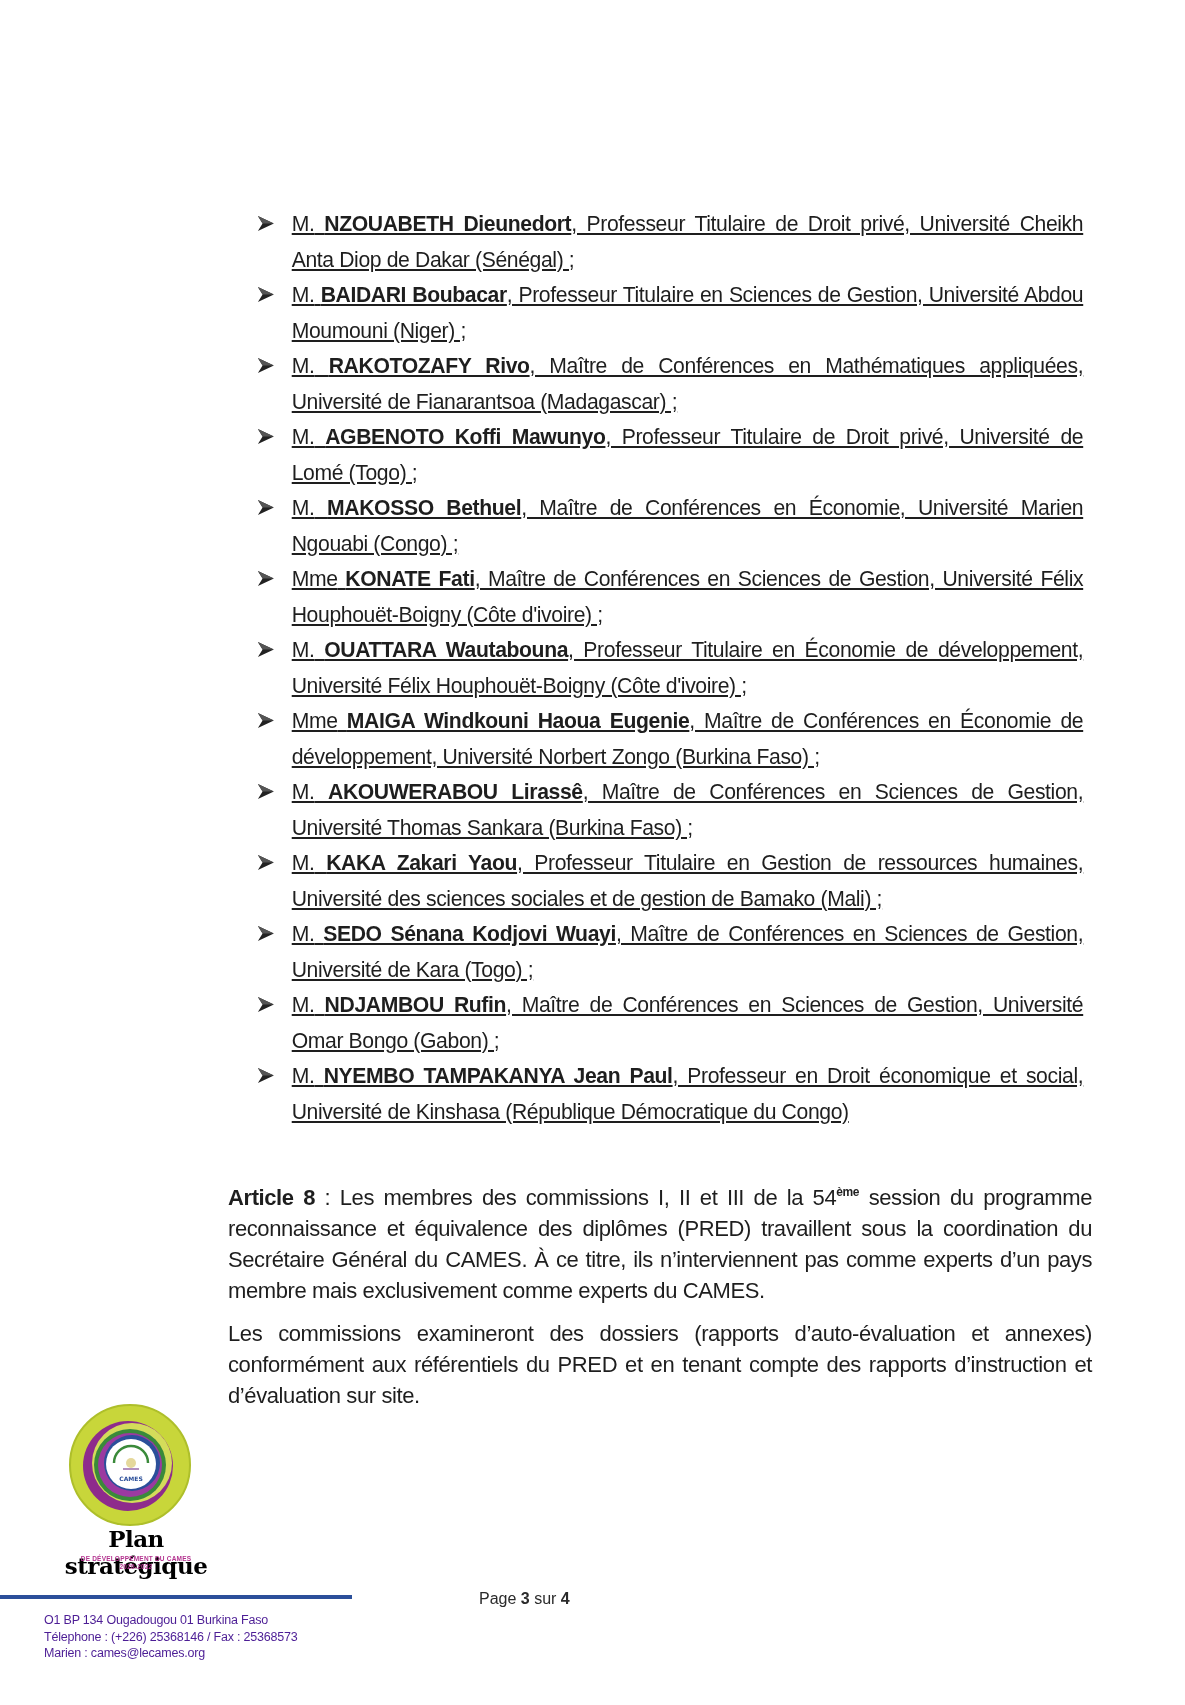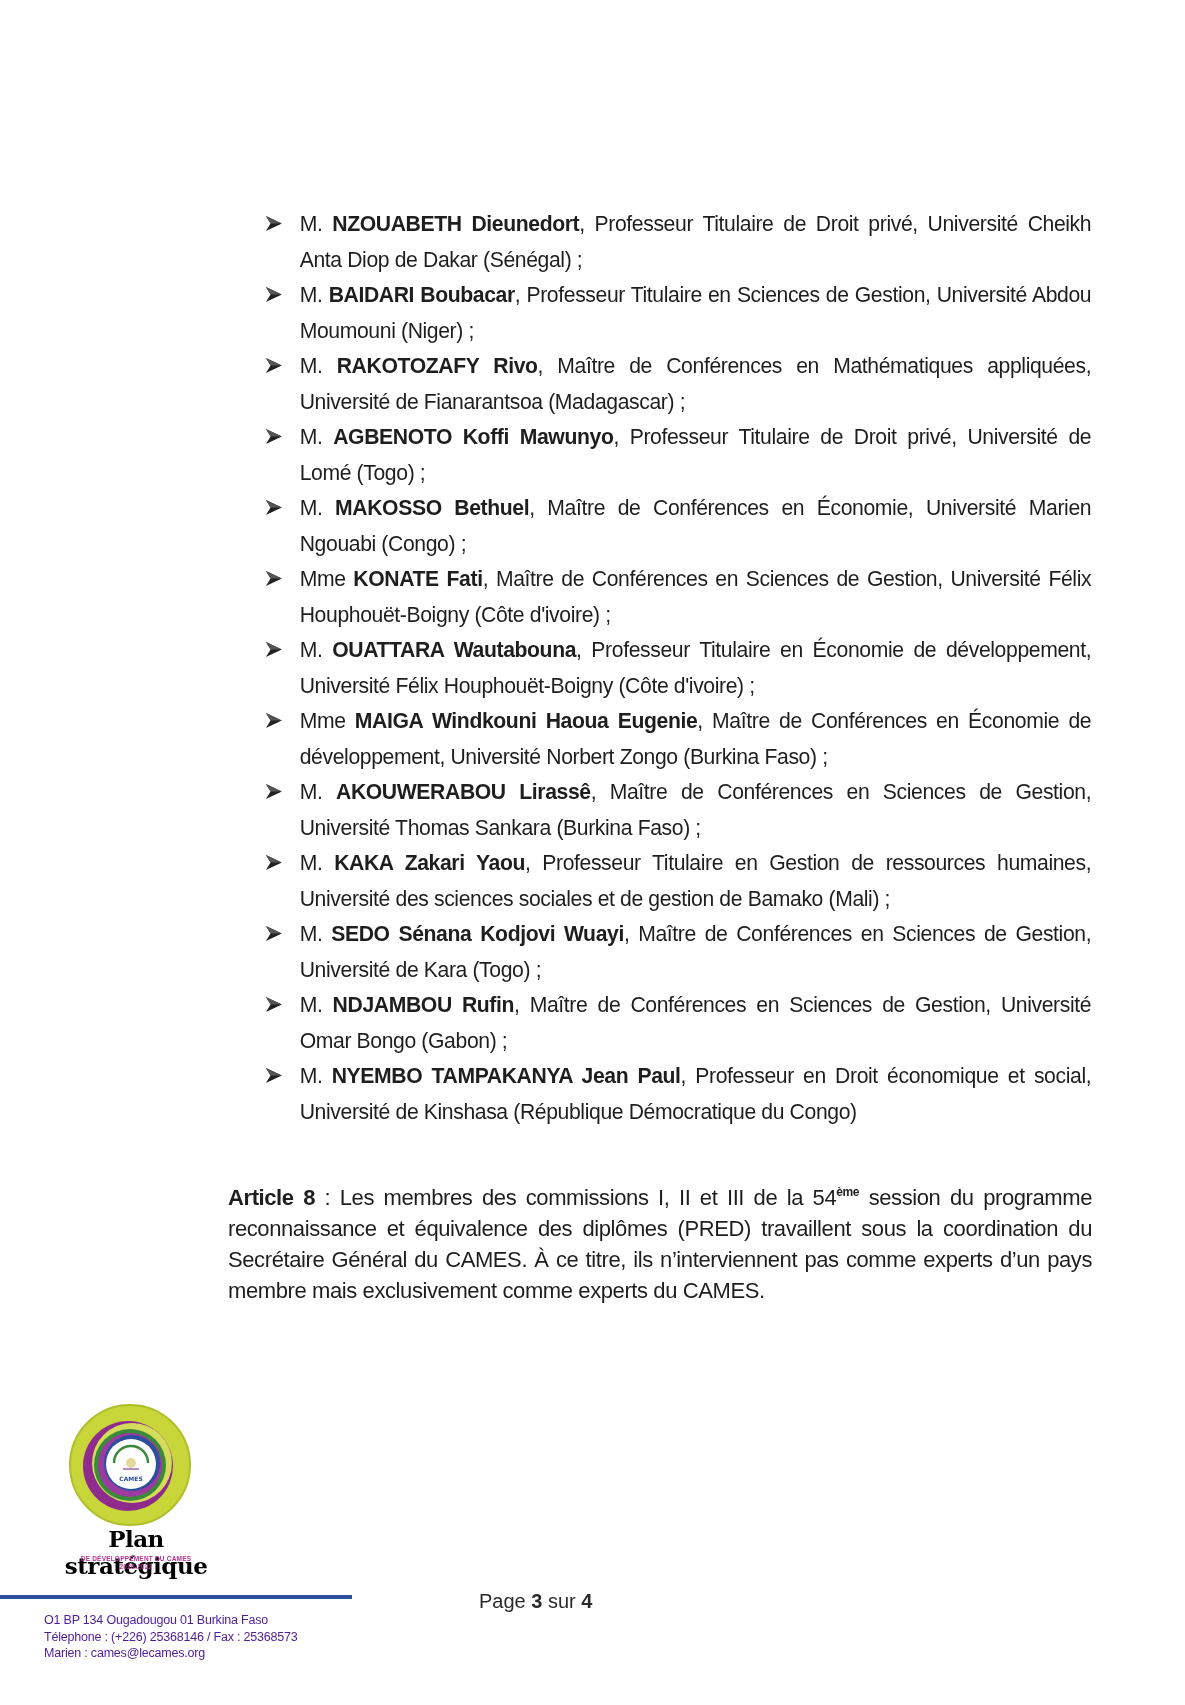--- a/index.html
+++ b/index.html
@@ -1,35 +1,35 @@
 <!DOCTYPE html>
 <html><head>
 <meta charset="utf-8">
 <style>
   html, body { margin: 0; padding: 0; background: #ffffff; }
   body {
     width: 1185px; height: 1705px; position: relative; overflow: hidden;
     font-family: "Liberation Sans", sans-serif; color: #1e1e1e;
   }
-  .list { position: absolute; left: 264px; top: 206px; width: 830px; margin: 0; padding: 0; list-style: none; }
+  .list { position: absolute; left: 256px; top: 206px; width: 830px; margin: 0; padding: 0; list-style: none; text-decoration: underline; }
   .item { position: relative; padding-left: 38px; font-size: 22.5px; line-height: 35.5px; text-align: justify; letter-spacing: -0.4px; transform: scaleX(0.94); transform-origin: left top; width: 842px; }
   .arrow { position: absolute; left: 2px; top: 0; width: 22px; height: 35px; }
   .arrow svg { position: absolute; top: 10px; left: 0; }
   .name { font-weight: bold; }
   .article { position: absolute; left: 228px; top: 1182px; width: 864px; font-size: 22px; line-height: 31px; text-align: justify; letter-spacing: -0.4px; }
   .article p { margin: 0 0 12px 0; }
   .article sup { font-size: 12px; vertical-align: 9px; line-height: 0; font-weight: bold; }
   .art-label { font-weight: bold; }
   .logo { position: absolute; left: 40px; top: 1403px; width: 190px; height: 160px; }
   .logo-circle { position: absolute; left: 28px; top: 0; width: 124px; height: 124px; }
   .logo-text { position: absolute; left: 6px; top: 122px; width: 180px; text-align: center; font-family: "DejaVu Serif", serif; font-weight: bold; font-size: 23px; color: #000000; letter-spacing: -0.5px; }
   .logo-sub { position: absolute; left: 6px; top: 152px; width: 180px; text-align: center; font-size: 6.5px; font-weight: bold; color: #b3338f; line-height: 8px; letter-spacing: 0.2px; }
   .footer-line { position: absolute; left: 0; top: 1595px; width: 352px; height: 4px; background: #2b4f9a; }
   .address { position: absolute; left: 44px; top: 1612px; font-size: 12.5px; line-height: 16.5px; color: #4c1d95; letter-spacing: -0.2px; }
-  .page-num { position: absolute; left: 479px; top: 1590px; font-size: 20px; color: #2a2a2a; }
+  .page-num { position: absolute; left: 479px; top: 1590px; font-size: 16px; color: #2a2a2a; }
   .page-num b { font-weight: bold; }
 </style>
 </head>
 <body>
 
 <ul class="list">
 
   <li class="item"><span class="arrow">
         <svg width="17" height="15" viewBox="0 0 17 15">
           <path d="M0 0 L17 7.5 L0 15 L5 7.5 Z" fill="#222"></path>
@@ -107,20 +107,21 @@
           <path d="M0 0 L17 7.5 L0 15 L5 7.5 Z" fill="#222"></path>
           <path d="M0 0 L17 7.5 L5 7.5 Z" fill="#555"></path>
         </svg>
       </span><span>M.</span> <span class="name">NYEMBO TAMPAKANYA Jean Paul</span><span>, Professeur en Droit économique et social, Université de Kinshasa (République Démocratique du Congo)</span></li>
 </ul>
 
 <div class="article">
   <p>
     <span class="art-label">Article 8</span><span> : Les membres des commissions I, II et III de la 54</span><sup>ème</sup><span> session du programme reconnaissance et équivalence des diplômes (PRED) travaillent sous la coordination du Secrétaire Général du CAMES. À ce titre, ils n’interviennent pas comme experts d’un pays membre mais exclusivement comme experts du CAMES.</span>
   </p>
+  <p>Les commissions examineront des dossiers (rapports d’auto-évaluation et annexes) conformément aux référentiels du PRED et en tenant compte des rapports d’instruction et d’évaluation sur site.</p>
 </div>
 
 <div class="logo">
   <svg class="logo-circle" viewBox="0 0 124 124" width="124" height="124">
     <circle cx="62" cy="62" r="60" fill="#c8d63a"></circle>
     <circle cx="62" cy="62" r="60" fill="none" stroke="#aebf2a" stroke-width="2"></circle>
     <circle cx="60" cy="63" r="45" fill="#8e2b8c"></circle>
     <circle cx="64" cy="60" r="40" fill="#d4dc5a"></circle>
     <circle cx="62" cy="62" r="36" fill="#3a8a3a"></circle>
     <circle cx="62" cy="62" r="32" fill="#9b3aa0"></circle>

